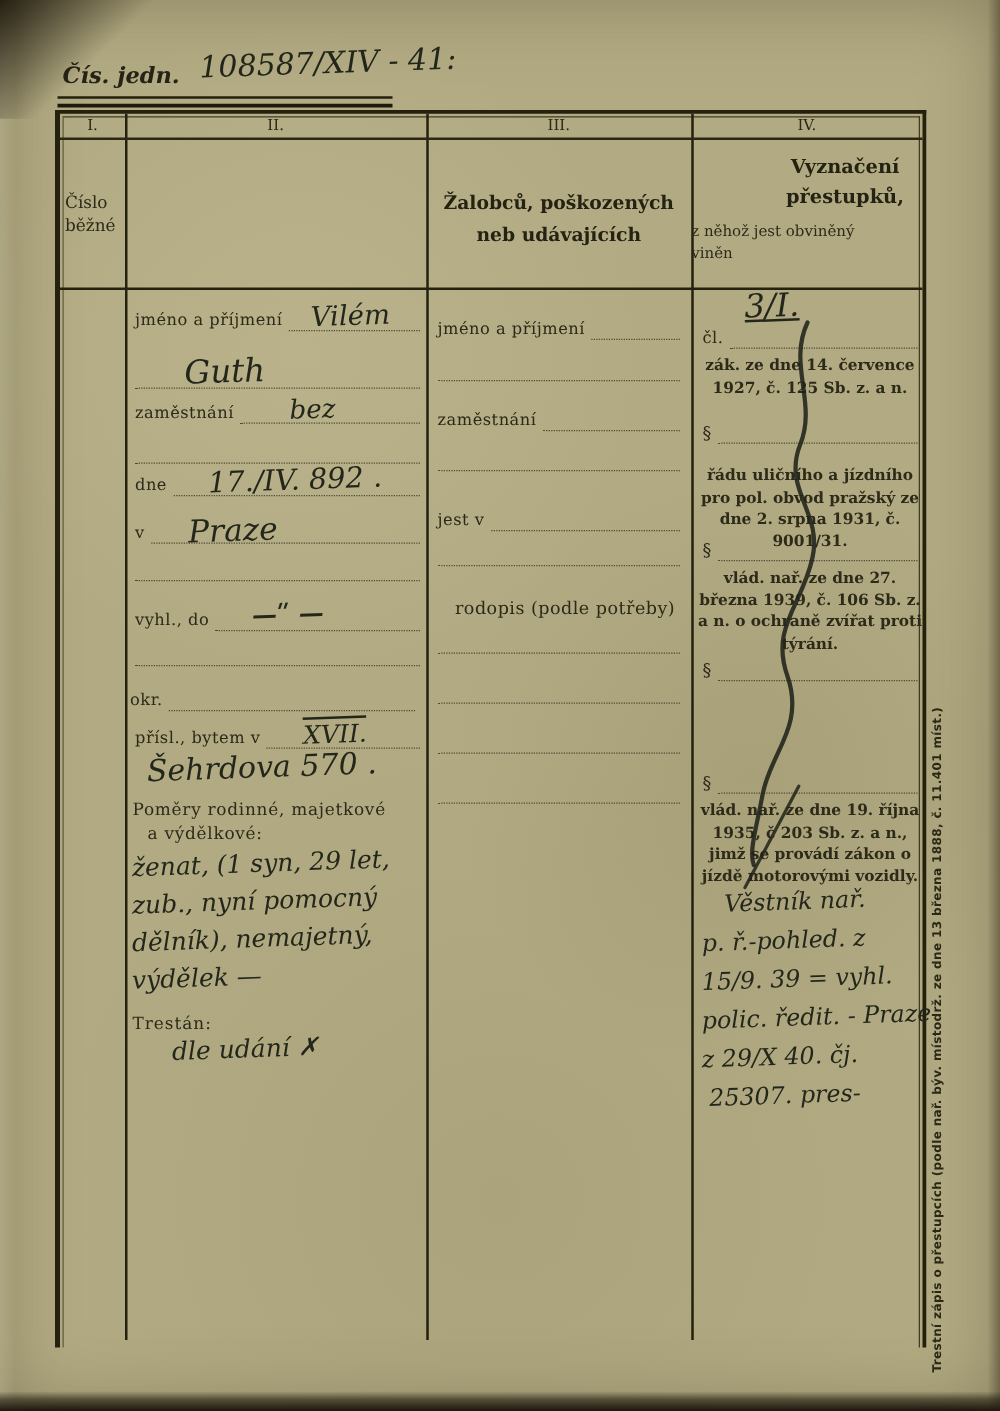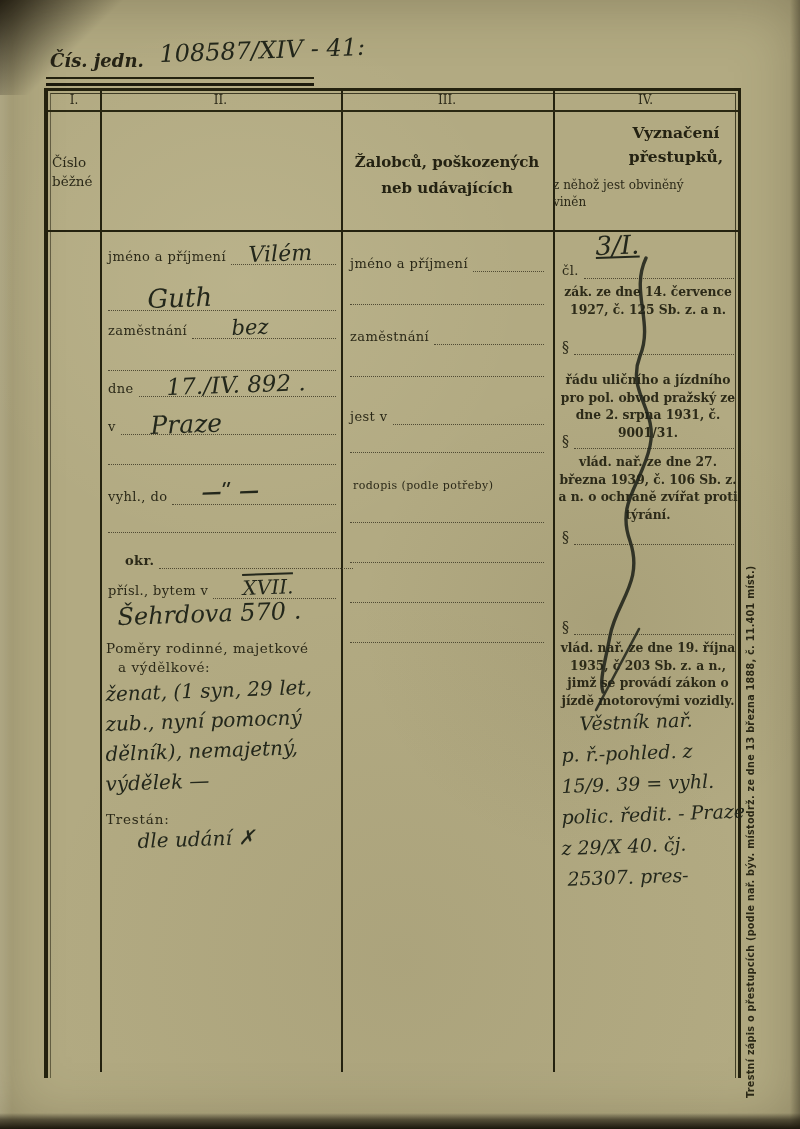--- a/index.html
+++ b/index.html
@@ -143,21 +143,21 @@
       </span>
     </div>
     <div class="dline" style="left:60px;top:372px;width:228px;"></div>
     <div class="frow" style="left:60px;top:398px;width:228px;">
       <span class="lbl">vyhl., do</span>
       <span class="dl">
         <span class="hw" style="position:absolute;left:30px;bottom:0px;font-size:20px;font-weight:bold;">—ʺ —</span>
       </span>
     </div>
     <div class="dline" style="left:60px;top:440px;width:228px;"></div>
-    <div class="frow" style="left:77px;top:462px;width:228px;font-weight:bold;">
+    <div class="frow" style="left:56px;top:462px;width:228px;">
       <span class="lbl">okr.</span>
       <span class="dl"></span>
     </div>
     <div class="frow" style="left:60px;top:492px;width:228px;">
       <span class="lbl">přísl., bytem v</span>
       <span class="dl">
         <span class="hw" style="position:absolute;left:30px;bottom:-2px;font-size:20px;text-decoration:overline;">XVII.</span>
       </span>
     </div>
     <div class="hw" style="position:absolute;left:70px;top:512px;font-size:24px;">Šehrdova 570 .</div>
@@ -184,21 +184,21 @@
     <div class="frow" style="left:302px;top:238px;width:194px;">
       <span class="lbl">zaměstnání</span>
       <span class="dl"></span>
     </div>
     <div class="dline" style="left:302px;top:284px;width:194px;"></div>
     <div class="frow" style="left:302px;top:318px;width:194px;">
       <span class="lbl">jest v</span>
       <span class="dl"></span>
     </div>
     <div class="dline" style="left:302px;top:360px;width:194px;"></div>
-    <div style="position:absolute;left:305px;top:388px;font-size:11px;letter-spacing:0.4px;color:#2b2918;">rodopis (podle potřeby)</div>
+    <div style="position:absolute;left:316px;top:388px;font-size:14px;letter-spacing:0.4px;color:#2b2918;">rodopis (podle potřeby)</div>
     <div class="dline" style="left:302px;top:430px;width:194px;"></div>
     <div class="dline" style="left:302px;top:470px;width:194px;"></div>
     <div class="dline" style="left:302px;top:510px;width:194px;"></div>
     <div class="dline" style="left:302px;top:550px;width:194px;"></div>
 
     <div class="hw" style="position:absolute;left:548px;top:140px;font-size:26px;text-decoration:underline;">3/I.</div>
     <div class="frow" style="left:514px;top:172px;width:172px;">
       <span class="lbl">čl.</span>
       <span class="dl"></span>
     </div>

